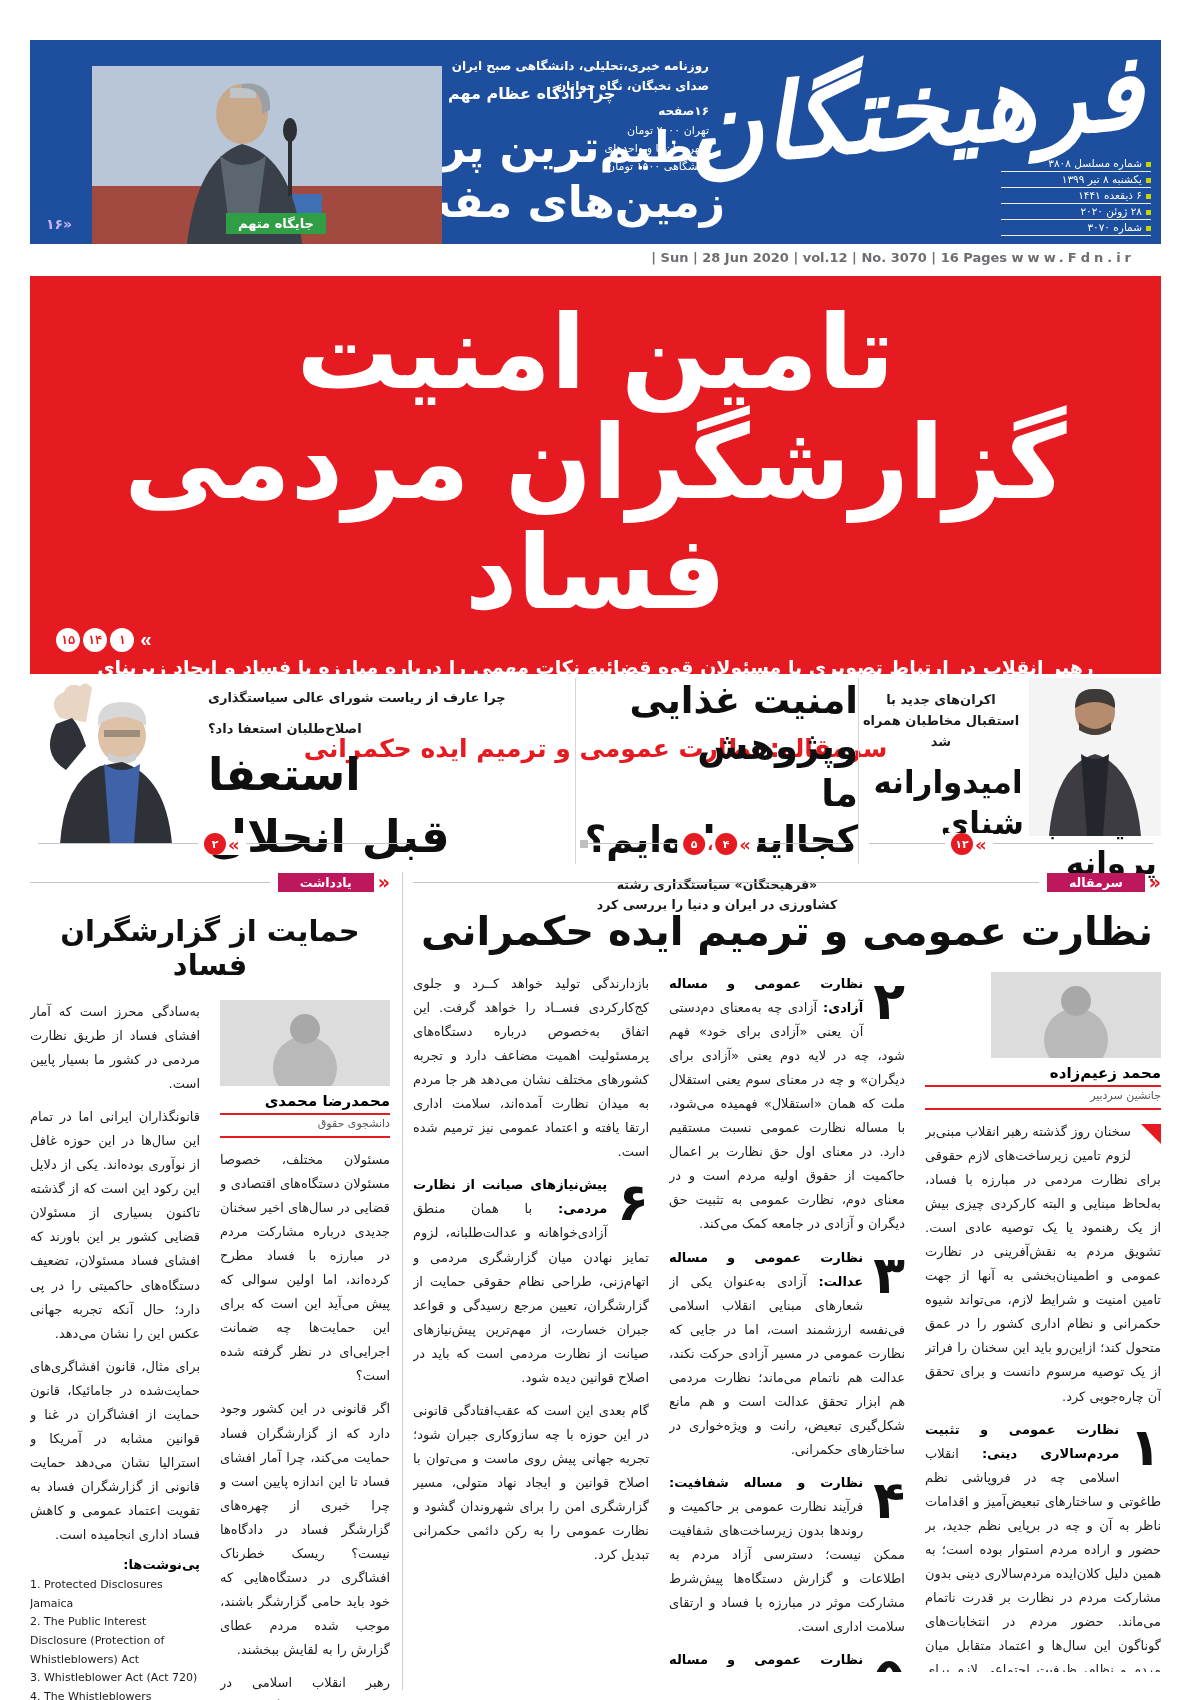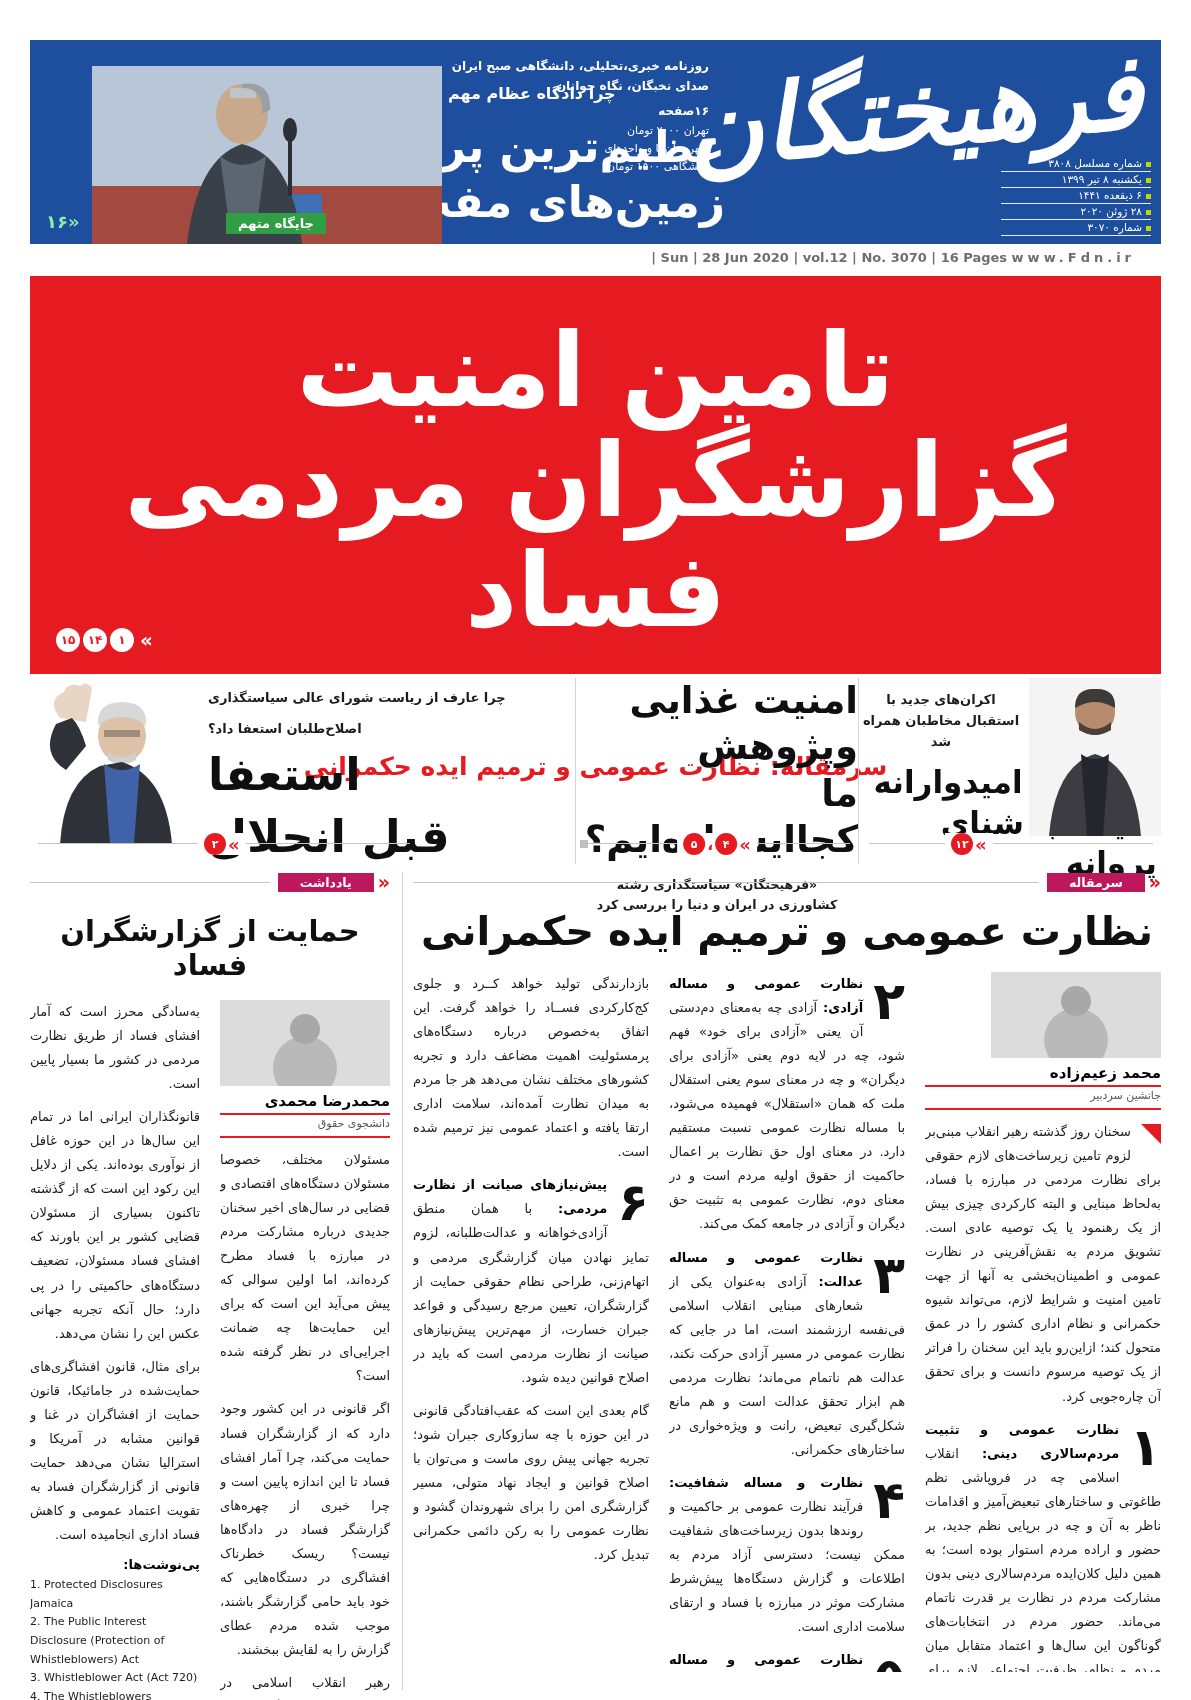--- a/index.html
+++ b/index.html
@@ -15,33 +15,33 @@
   .m-prices .bold{font-weight:800;font-size:12px;}
   .m-dates{position:absolute;left:auto;right:10px;bottom:8px;width:150px;font-size:10.5px;}
   .date-item{border-bottom:1px solid rgba(255,255,255,.9);padding:1px 0 2px;text-align:right;white-space:nowrap;}
   .date-item::before{content:"";display:inline-block;width:5px;height:5px;background:#c3d600;margin-left:4px;vertical-align:middle;}
   .m-head-block{position:absolute;right:436px;top:44px;text-align:left;width:330px;}
   .m-head-kicker{font-size:16px;font-weight:700;margin-bottom:16px;text-align:left;}
   .m-head-l1,.m-head-l2{font-size:44px;font-weight:800;line-height:1.25;white-space:nowrap;text-align:left;}
   .m-photo{position:absolute;left:62px;bottom:0;width:350px;height:178px;overflow:hidden;}
   .m-badge{position:absolute;left:196px;bottom:10px;background:#2f9e44;color:#fff;font-size:13px;
            font-weight:700;padding:3px 12px;}
-  .m-pageref{position:absolute;left:16px;bottom:12px;font-size:18px;font-weight:800;color:#86efac;}
+  .m-pageref{position:absolute;left:16px;bottom:12px;font-size:14px;font-weight:800;color:#c4b5fd;}
   
   .webline{position:absolute;left:30px;right:30px;top:250px;height:20px;direction:ltr;text-align:right;
            color:#6d6e71;font-weight:700;font-size:13px;}
   .web-url{letter-spacing:4px;margin-right:26px;}
   
   .banner{position:absolute;left:30px;right:30px;top:276px;height:398px;background:#e61b22;color:#fff;text-align:center;}
-  .b-l1{font-size:102px;font-weight:800;line-height:1.08;margin-top:40px;}
+  .b-l1{font-size:102px;font-weight:800;line-height:1.08;margin-top:22px;}
   .b-l2{font-size:102px;font-weight:800;line-height:1.08;}
   .b-sub{font-size:19px;font-weight:700;margin-top:28px;padding:0 60px;}
   .b-box{display:inline-block;background:#fff;color:#e61b22;font-size:25px;font-weight:800;
          padding:10px 46px;border-radius:12px;margin-top:24px;}
-  .b-pages{position:absolute;left:26px;bottom:22px;display:flex;direction:ltr;align-items:center;gap:3px;}
+  .b-pages{position:absolute;left:26px;bottom:22px;display:flex;direction:ltr;align-items:center;gap:3px;font-family:Liberation Mono, monospace;}
   .pg{display:inline-flex;align-items:center;justify-content:center;width:24px;height:24px;border-radius:50%;
       background:#fff;color:#e61b22;font-size:12px;font-weight:800;}
   .b-arrow{color:#fff;font-size:20px;font-weight:800;margin-left:3px;}
   
   .teasers{position:absolute;left:30px;right:30px;top:678px;height:186px;}
   .teaser{position:absolute;top:0;bottom:0;}
   .t-cinema{right:0;width:300px;}
   .t-food{right:302px;width:282px;border-left:1px solid #d5d5d5;border-right:1px solid #d5d5d5;}
   .t-aref{left:0;width:540px;}
   .t-kicker{font-size:13px;font-weight:700;color:#1c1c1c;line-height:1.6;}

